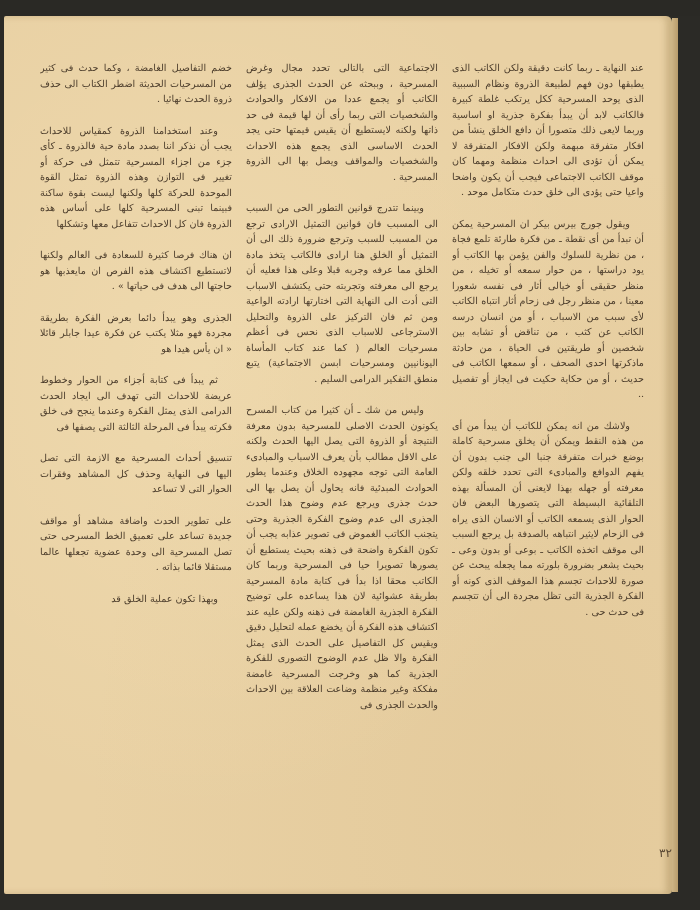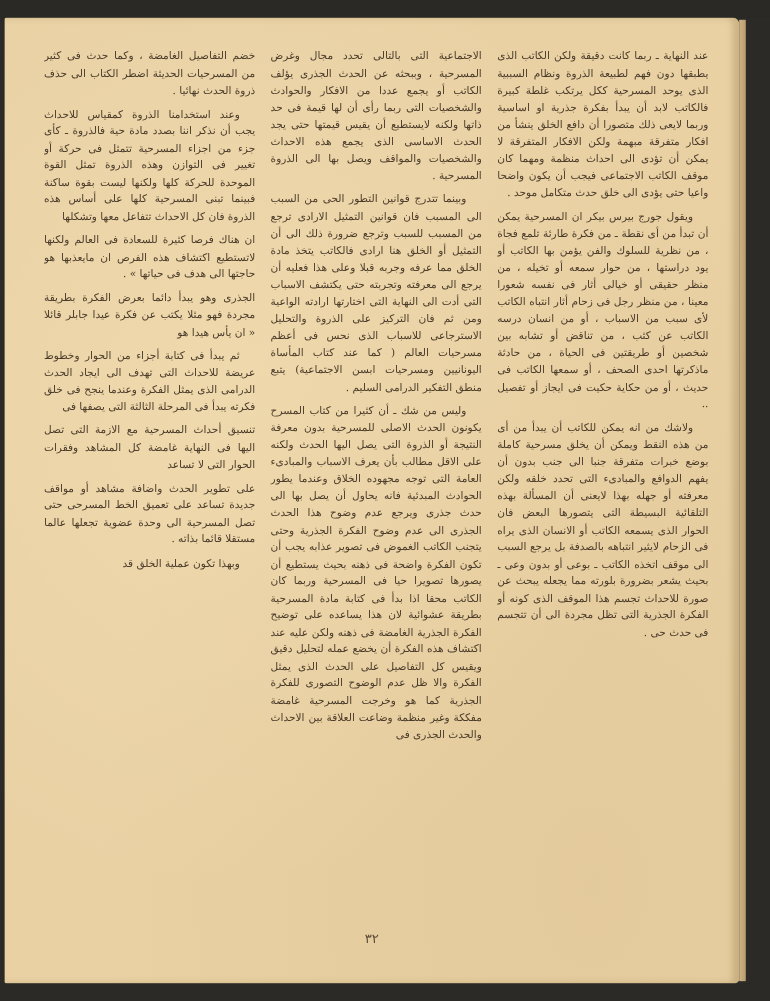--- a/index.html
+++ b/index.html
@@ -28,25 +28,25 @@
   .columns {
     position: absolute; top: 28px; left: 36px; right: 28px; bottom: 60px;
     display: flex; flex-direction: row-reverse; gap: 14px;
   }
   .col {
     flex: 1 1 0; direction: rtl; text-align: justify;
     font-family: "DejaVu Serif", serif;
     font-size: 9.6px; line-height: 15.5px; color: #4a3b2a;
     overflow: hidden;
   }
-  .col p { margin: 0 0 6px 0; text-indent: 14px; }
+  .col p { margin: 16px 0 6px 0; text-indent: 14px; }
   .col p.noindent { text-indent: 0; }
   .page-number {
     position: absolute; left: 0; right: 0; bottom: 34px;
-    text-align: center; direction: rtl;
+    direction: rtl;
     font-family: "DejaVu Serif", serif; font-size: 12px; color: #5b4a35;
   }
 </style>
 </head>
 <body>
 
 <div class="scan-top"></div>
 <div class="page-edge"></div>
 
 <div class="page">
@@ -63,21 +63,21 @@
       <p>وبينما تتدرج قوانين التطور الحى من السبب الى المسبب فان قوانين التمثيل الارادى ترجع من المسبب للسبب وترجع ضرورة ذلك الى أن التمثيل أو الخلق هنا ارادى فالكاتب يتخذ مادة الخلق مما عرفه وجربه قبلا وعلى هذا فعليه أن يرجع الى معرفته وتجربته حتى يكتشف الاسباب التى أدت الى النهاية التى اختارتها ارادته الواعية ومن ثم فان التركيز على الذروة والتحليل الاسترجاعى للاسباب الذى نحس فى أعظم مسرحيات العالم ( كما عند كتاب المأساة اليونانيين ومسرحيات ابسن الاجتماعية) يتبع منطق التفكير الدرامى السليم .</p>
       <p>وليس من شك ـ أن كثيرا من كتاب المسرح يكونون الحدث الاصلى للمسرحية بدون معرفة النتيجة أو الذروة التى يصل اليها الحدث ولكنه على الاقل مطالب بأن يعرف الاسباب والمبادىء العامة التى توجه مجهوده الخلاق وعندما يطور الحوادث المبدئية فانه يحاول أن يصل بها الى حدث جذرى ويرجع عدم وضوح هذا الحدث الجذرى الى عدم وضوح الفكرة الجذرية وحتى يتجنب الكاتب الغموض فى تصوير عذابه يجب أن تكون الفكرة واضحة فى ذهنه بحيث يستطيع أن يصورها تصويرا حيا فى المسرحية وربما كان الكاتب محقا اذا بدأ فى كتابة مادة المسرحية بطريقة عشوائية لان هذا يساعده على توضيح الفكرة الجذرية الغامضة فى ذهنه ولكن عليه عند اكتشاف هذه الفكرة أن يخضع عمله لتحليل دقيق ويقيس كل التفاصيل على الحدث الذى يمثل الفكرة والا ظل عدم الوضوح التصورى للفكرة الجذرية كما هو وخرجت المسرحية غامضة مفككة وغير منظمة وضاعت العلاقة بين الاحداث والحدث الجذرى فى</p>
     </div>
 
     <div class="col">
       <p class="noindent">خضم التفاصيل الغامضة ، وكما حدث فى كثير من المسرحيات الحديثة اضطر الكتاب الى حذف ذروة الحدث نهائيا .</p>
       <p>وعند استخدامنا الذروة كمقياس للاحداث يجب أن نذكر اننا بصدد مادة حية فالذروة ـ كأى جزء من اجزاء المسرحية تتمثل فى حركة أو تغيير فى التوازن وهذه الذروة تمثل القوة الموحدة للحركة كلها ولكنها ليست بقوة ساكنة فبينما تبنى المسرحية كلها على أساس هذه الذروة فان كل الاحداث تتفاعل معها وتشكلها</p>
       <p class="noindent">ان هناك فرصا كثيرة للسعادة فى العالم ولكنها لاتستطيع اكتشاف هذه الفرص ان مايعذبها هو حاجتها الى هدف فى حياتها » .</p>
       <p class="noindent">الجذرى وهو يبدأ دائما بعرض الفكرة بطريقة مجردة فهو مثلا يكتب عن فكرة عيدا جابلر قائلا « ان يأس هيدا هو</p>
       <p>ثم يبدأ فى كتابة أجزاء من الحوار وخطوط عريضة للاحداث التى تهدف الى ايجاد الحدث الدرامى الذى يمثل الفكرة وعندما ينجح فى خلق فكرته يبدأ فى المرحلة الثالثة التى يصفها فى</p>
-      <p class="noindent">تنسيق أحداث المسرحية مع الازمة التى تصل اليها فى النهاية غامضة كل المشاهد وفقرات الحوار التى لا تساعد</p>
+      <p class="noindent">تنسيق أحداث المسرحية مع الازمة التى تصل اليها فى النهاية وحذف كل المشاهد وفقرات الحوار التى لا تساعد</p>
       <p class="noindent">على تطوير الحدث واضافة مشاهد أو مواقف جديدة تساعد على تعميق الخط المسرحى حتى تصل المسرحية الى وحدة عضوية تجعلها عالما مستقلا قائما بذاته .</p>
       <p>وبهذا تكون عملية الخلق قد</p>
     </div>
 
   </div>
 
   <div class="page-number">٣٢</div>
 </div>
 
 </body></html>

